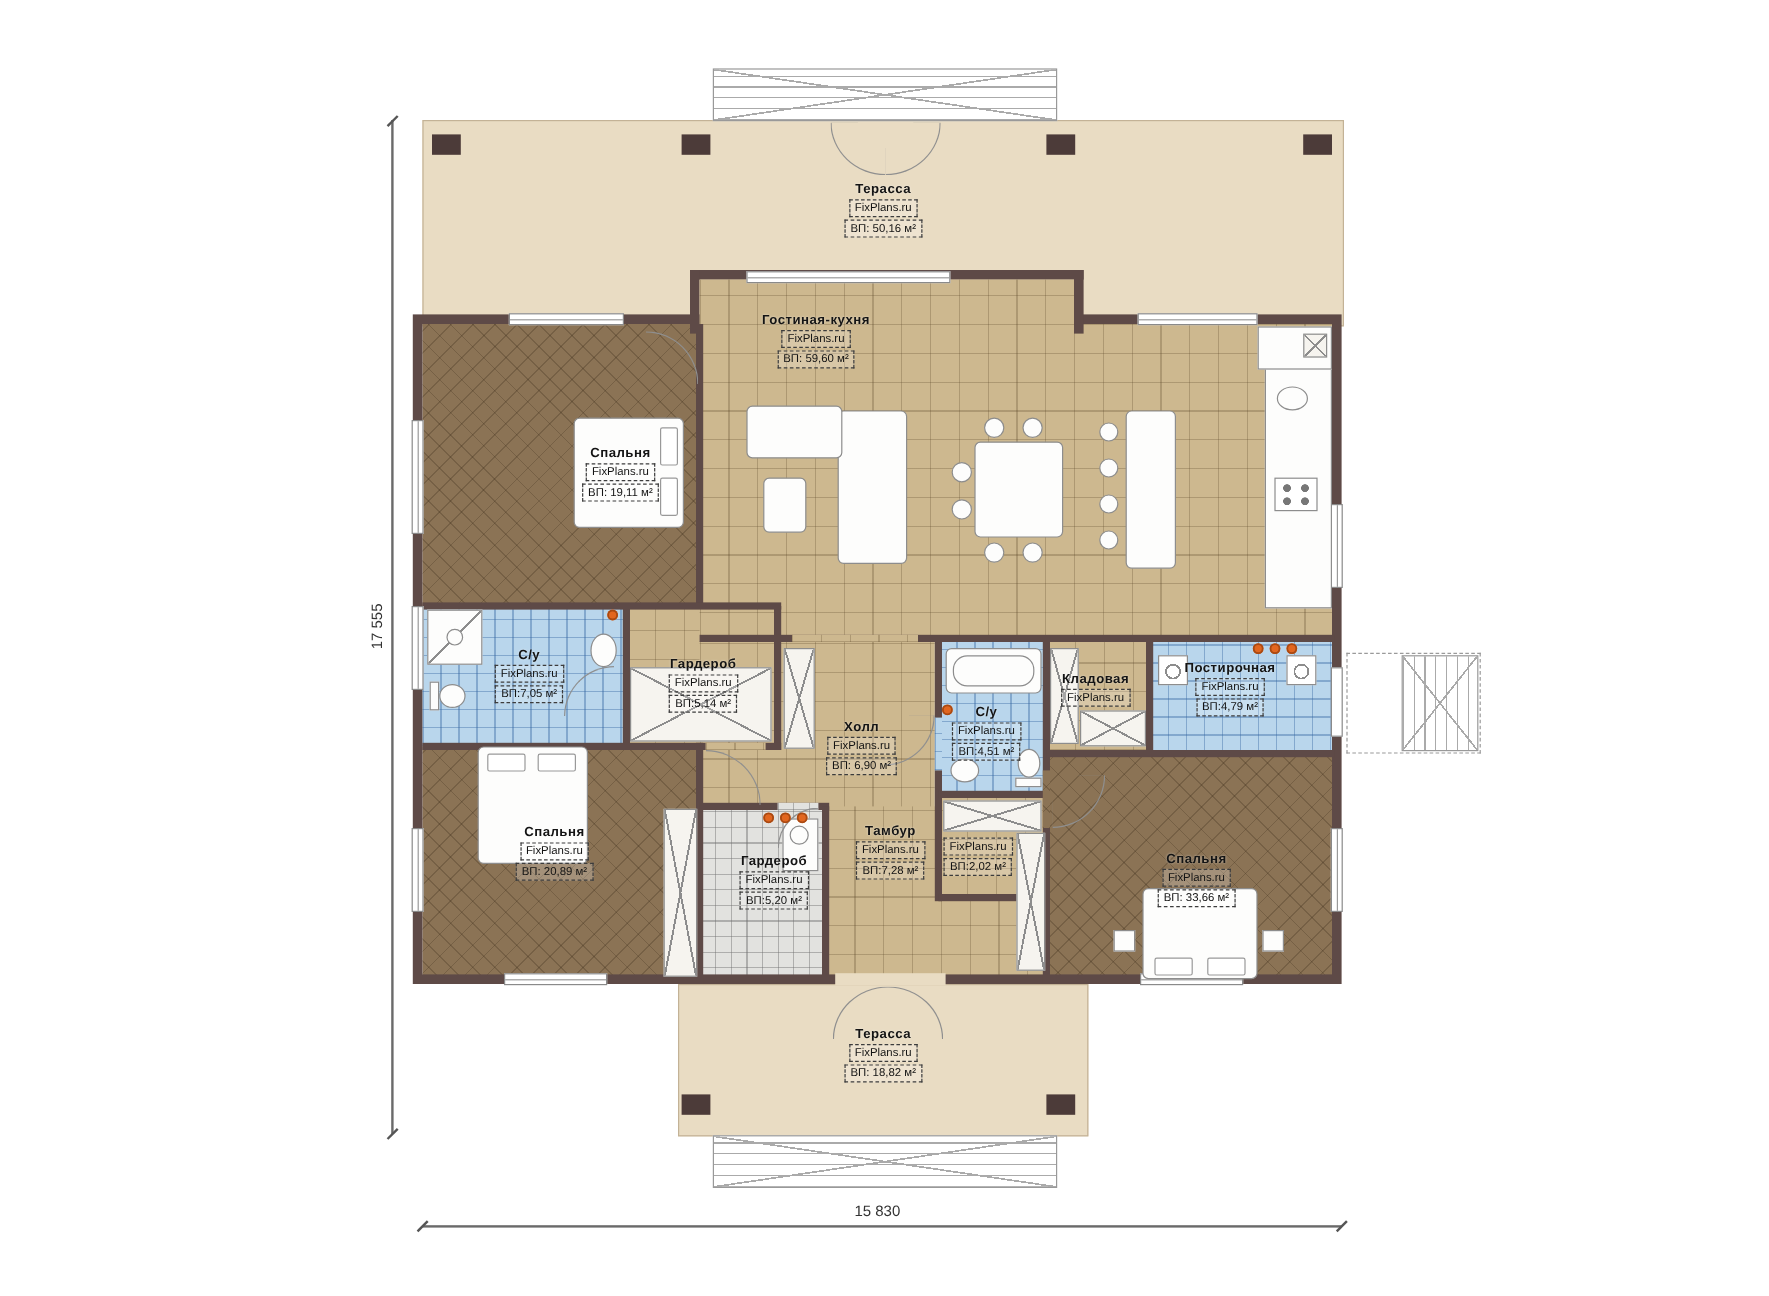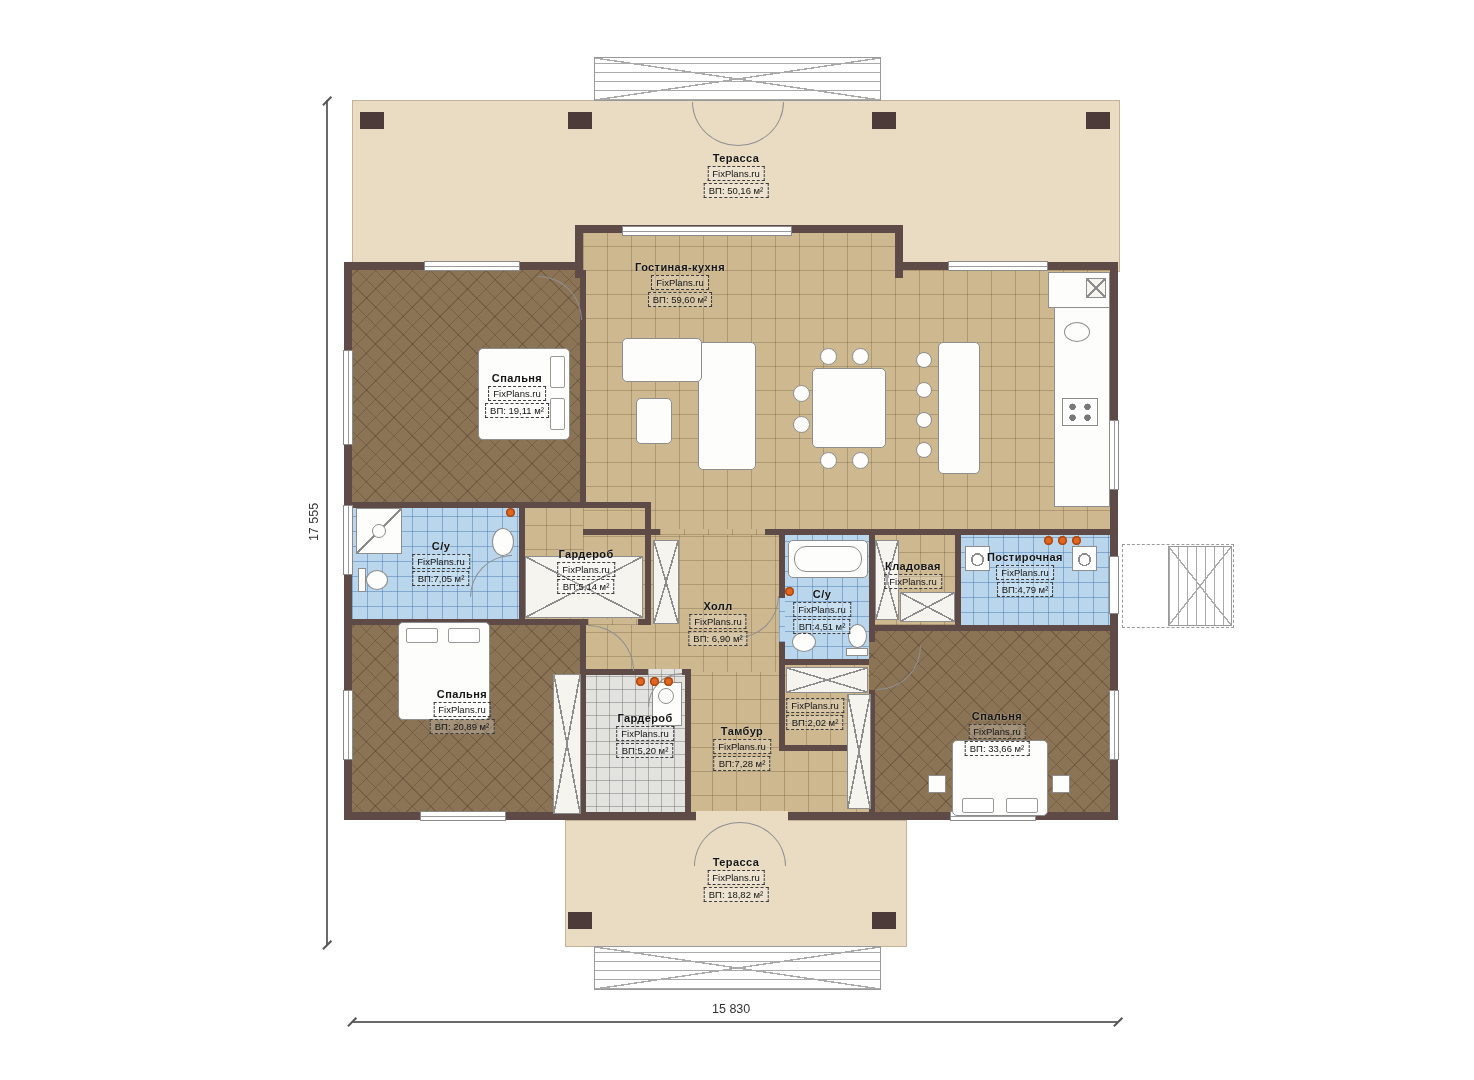--- a/index.html
+++ b/index.html
@@ -274,21 +274,21 @@
   <div class="rlabel" style="left:462px;top:688px;">
     <div class="rl-name">Спальня</div>
     <div class="rl-box">FixPlans.ru</div>
     <div class="rl-box">ВП: 20,89 м²</div>
   </div>
   <div class="rlabel" style="left:645px;top:712px;">
     <div class="rl-name">Гардероб</div>
     <div class="rl-box">FixPlans.ru</div>
     <div class="rl-box">ВП:5,20 м²</div>
   </div>
-  <div class="rlabel" style="left:742px;top:725px;">
+  <div class="rlabel" style="left:742px;top:687px;">
     <div class="rl-name">Тамбур</div>
     <div class="rl-box">FixPlans.ru</div>
     <div class="rl-box">ВП:7,28 м²</div>
   </div>
   <div class="rlabel" style="left:815px;top:696px;">
     <div class="rl-box">FixPlans.ru</div>
     <div class="rl-box">ВП:2,02 м²</div>
   </div>
   <div class="rlabel" style="left:997px;top:710px;">
     <div class="rl-name">Спальня</div>

